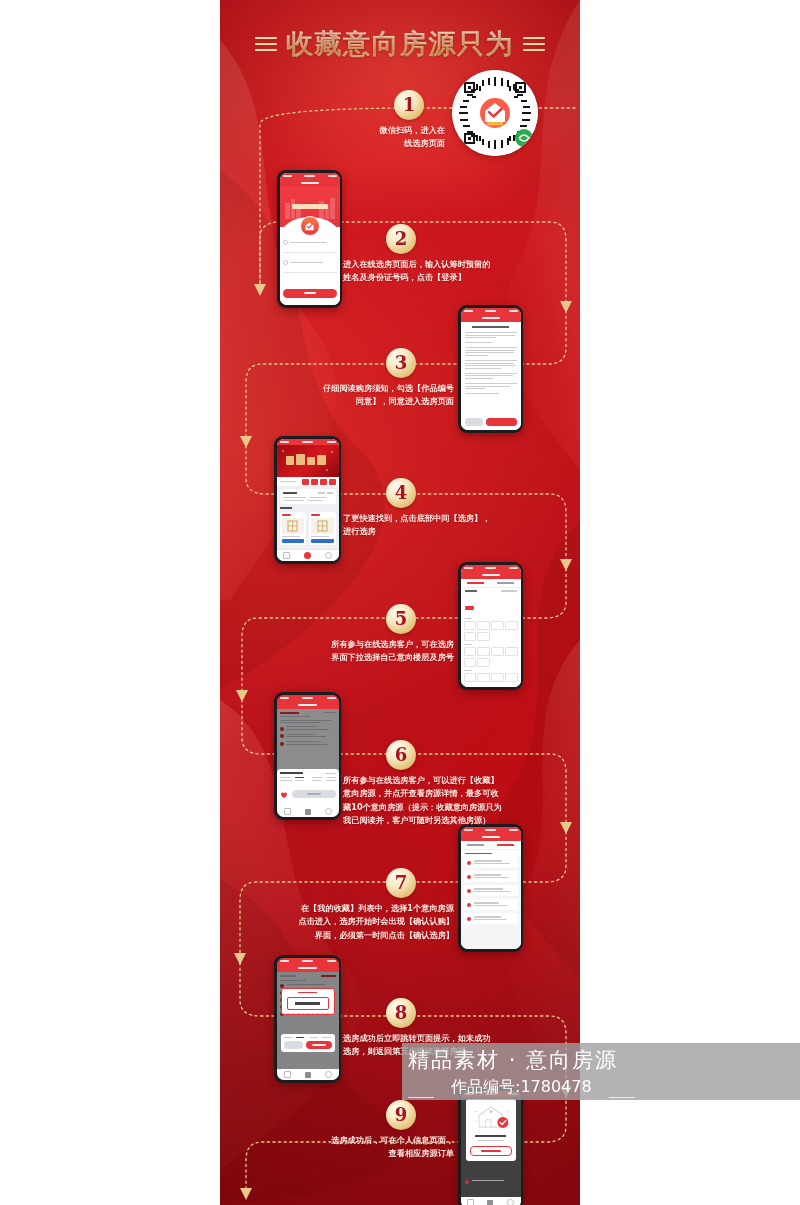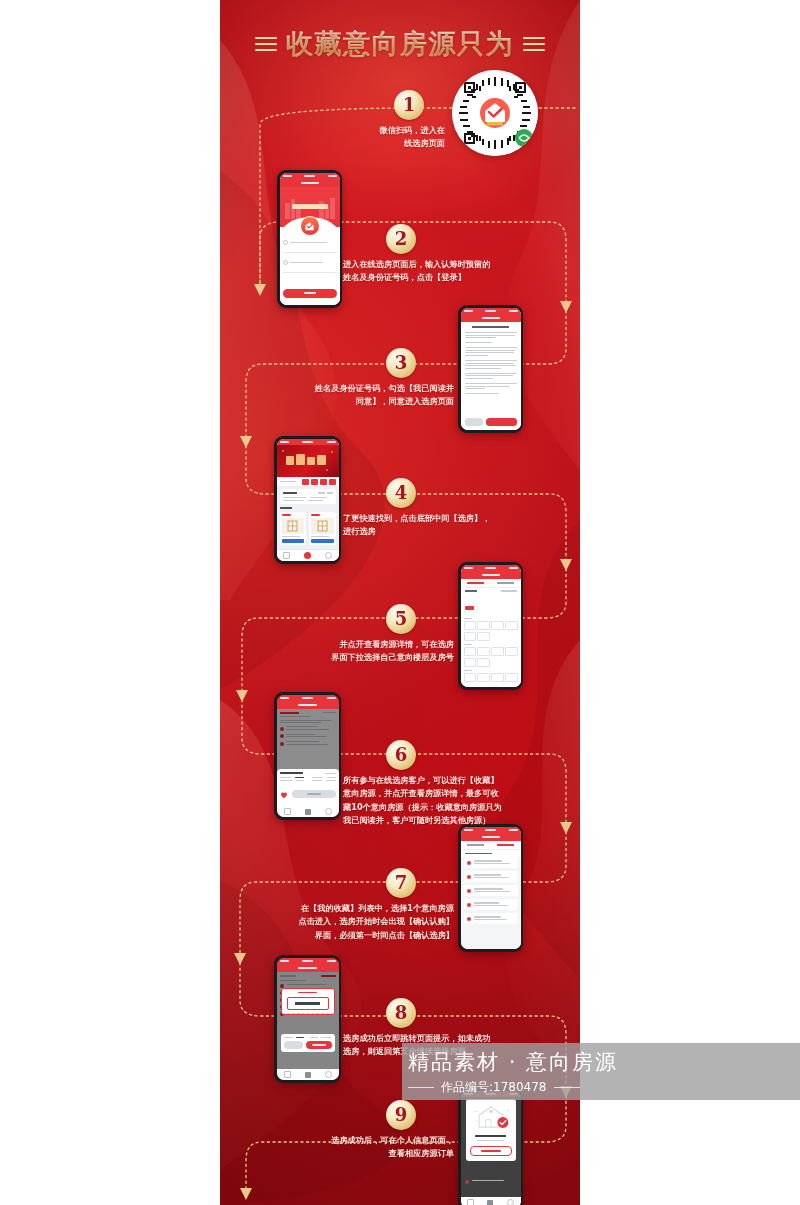--- a/index.html
+++ b/index.html
@@ -81,21 +81,21 @@
   
   .wm{position:absolute;right:0;bottom:105px;height:57px;width:398px;z-index:60;
       background:rgba(160,160,160,.80);display:flex;align-items:center;}
   .wm-logo{width:118px;display:flex;align-items:center;justify-content:center;
       color:#fff;font-size:30px;font-weight:bold;letter-spacing:-1px;
       font-family:"DejaVu Sans","Liberation Sans",sans-serif;}
   .wm-txt{flex:1;display:flex;flex-direction:column;justify-content:center;
       padding-left:6px;color:#fff;}
   .wm-main{font-size:21px;letter-spacing:2px;font-weight:normal;
       font-family:"DejaVu Sans","Liberation Sans",sans-serif;}
-  .wm-sub{font-size:12px;margin-top:3px;display:flex;align-items:center;gap:7px;
+  .wm-sub{font-size:16px;margin-top:3px;display:flex;align-items:flex-end;gap:17px;
       font-family:"DejaVu Sans","Liberation Sans",sans-serif;}
   .wm-sub .dash{display:block;width:26px;height:1px;background:rgba(255,255,255,.75);}
 </style>
 </head>
 <body>
 
 <div class="poster">
   <div class="bg-grad"></div>
 
   <svg class="silk" viewBox="0 0 360 1205" preserveAspectRatio="none">
@@ -291,21 +291,21 @@
         </div>
         <div style="background:#e4e6ea;height:.8px;margin:0 0 16px 0"></div>
         <div class="redbtn" style="height:9px;border-radius:4.5px;display:flex;align-items:center;justify-content:center;">
           <span style="width:12px;height:2px;background:rgba(255,255,255,.9);border-radius:1px;"></span>
         </div>
       </div>
     </div>
   </div>
 
   <div class="step-num" style="left:166px;top:348px;">3</div>
-  <div class="step-cap right" style="left:42px;top:382px;width:192px;white-space:pre-line;">姓名及身份证号码，勾选【我已阅读并
+  <div class="step-cap right" style="left:42px;top:382px;width:192px;white-space:pre-line;">仔细阅读购房须知，勾选【作品编号
 同意】，同意进入选房页面</div>
 
   <div class="phone" style="left:238px;top:305px;width:60px;height:122px;">
     <div class="screen">
       <div class="sbar">
           <b style="width:9px"></b>
           <b style="width:11px"></b>
           <b style="width:9px"></b>
         </div>
       <div class="navbar">
@@ -427,21 +427,21 @@
       </div>
       <div style="flex:0 0 auto;height:11px;background:#fff;border-top:.6px solid #e4e6ea;display:flex;align-items:center;justify-content:space-around;">
         <span style="width:5px;height:5px;border:.8px solid #b9bdc4;border-radius:1px"></span>
         <span style="width:7px;height:7px;background:#e8353c;border-radius:50%"></span>
         <span style="width:5px;height:5px;border:.8px solid #b9bdc4;border-radius:50%"></span>
       </div>
     </div>
   </div>
 
   <div class="step-num" style="left:166px;top:604px;">5</div>
-  <div class="step-cap right" style="left:42px;top:638px;width:192px;white-space:pre-line;">并点开查看房源详情，可在选房
+  <div class="step-cap right" style="left:42px;top:638px;width:192px;white-space:pre-line;">所有参与在线选房客户，可在选房
 界面下拉选择自己意向楼层及房号</div>
 
   <div class="phone" style="left:238px;top:562px;width:60px;height:122px;">
     <div class="screen">
       <div class="sbar">
           <b style="width:9px"></b>
           <b style="width:11px"></b>
           <b style="width:9px"></b>
         </div>
       <div class="navbar">

